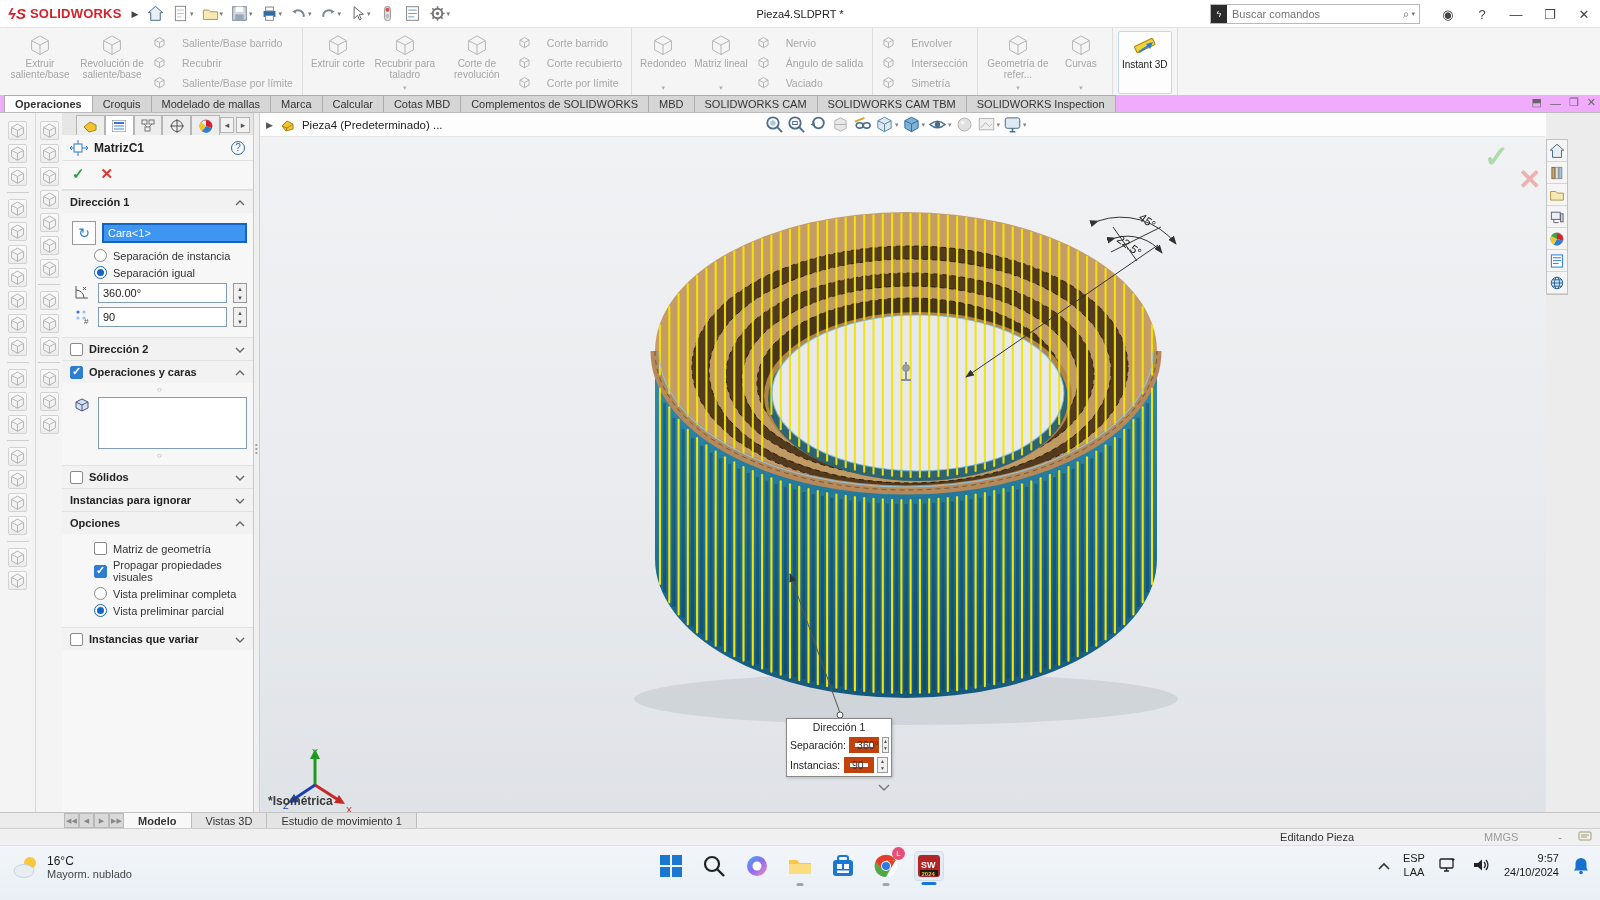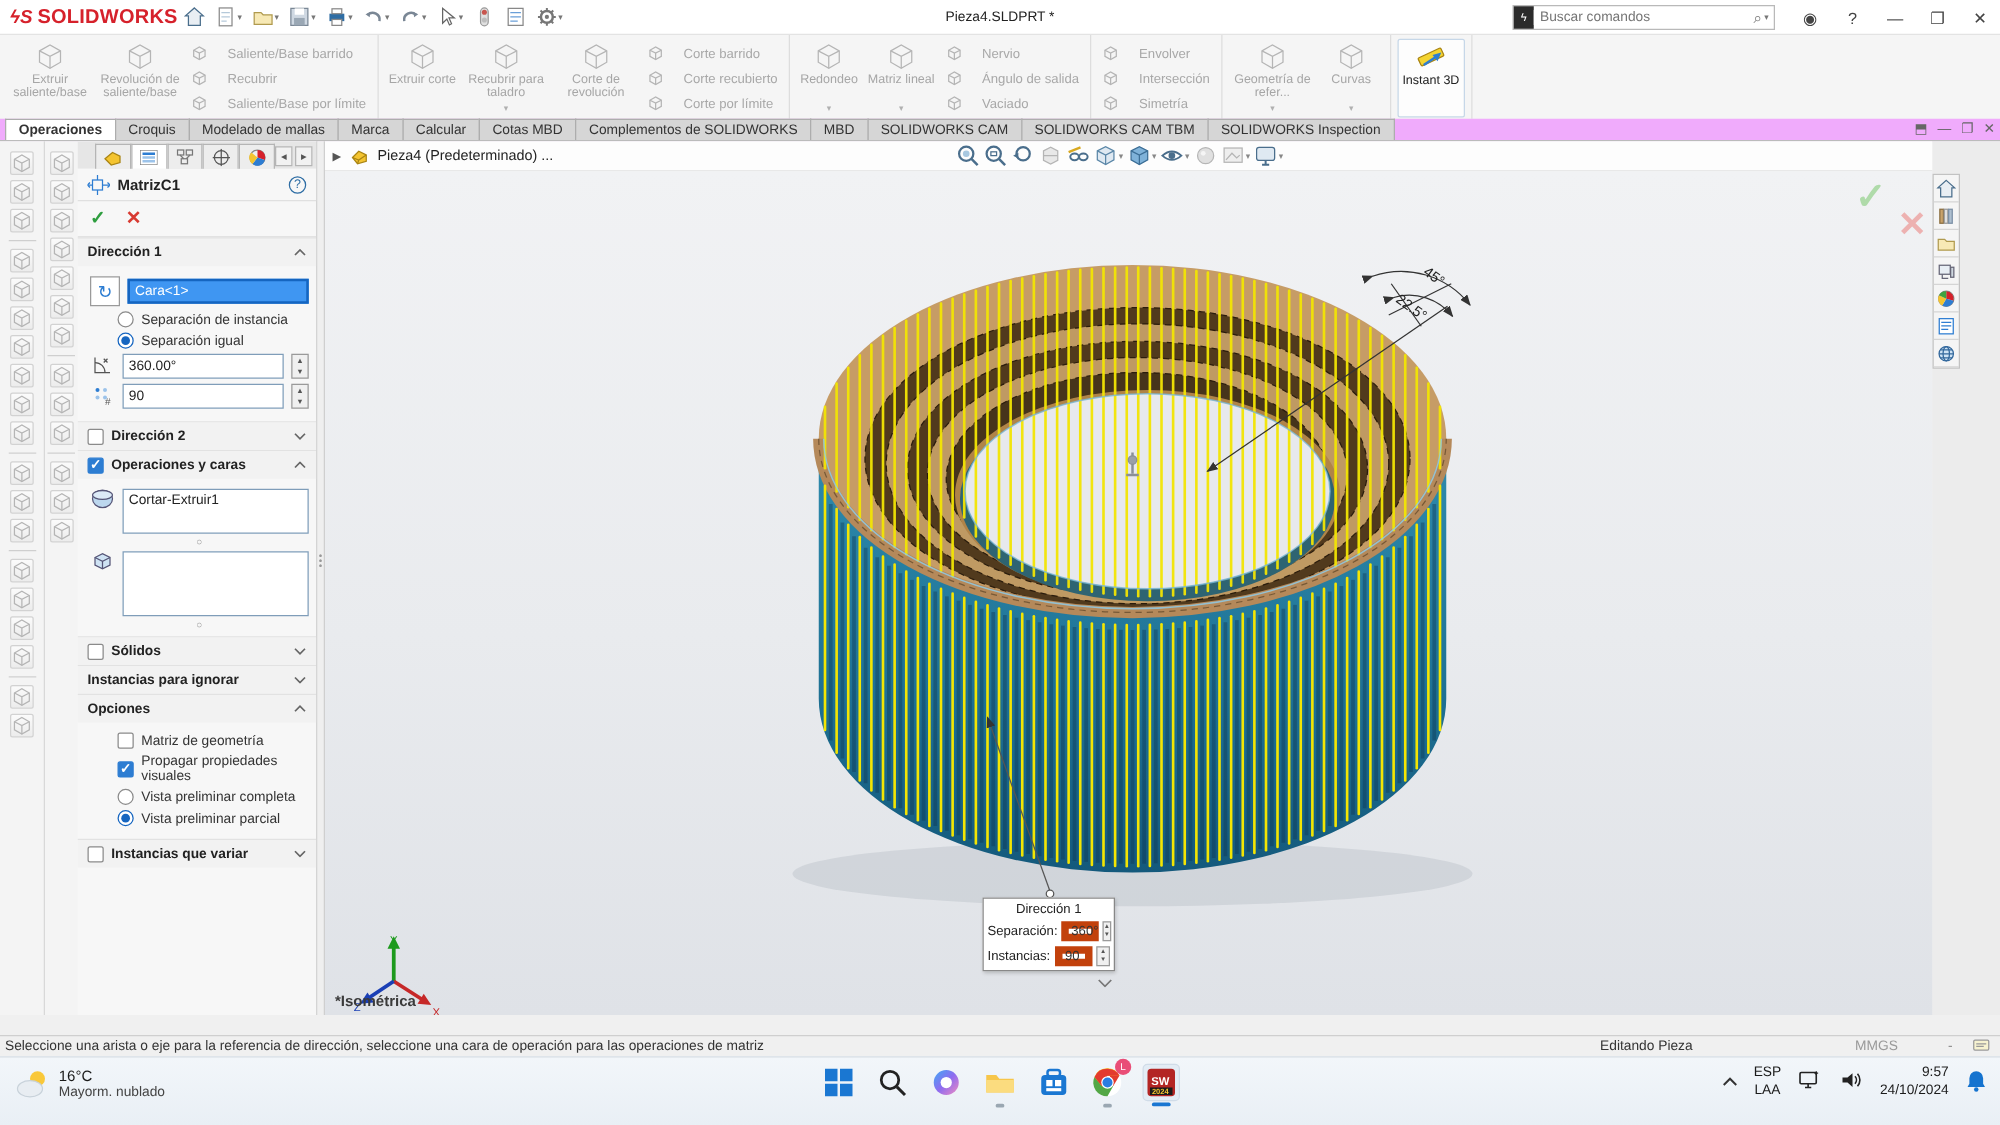--- a/index.html
+++ b/index.html
@@ -3,21 +3,21 @@
 <meta charset="utf-8">
 <style>
   * { box-sizing: border-box; margin: 0; padding: 0; }
   html,body { width:1600px; height:900px; overflow:hidden; font-family:"Liberation Sans",sans-serif; }
   #app { position:absolute; inset:0; width:1600px; height:900px; background:#f0f0f0; font-size:11px; color:#333; }
 
   
   .titlebar { position:absolute; left:0; top:0; width:1600px; height:28px; background:#ffffff; display:flex; align-items:center; border-bottom:1px solid #e3e3e3; }
   .logo { display:flex; align-items:center; gap:4px; padding-left:8px; width:130px; }
   .logo-mark { color:#d6212b; font-weight:bold; font-style:italic; font-size:15px; }
-  .logo-text { color:#d6212b; font-weight:bold; font-size:16px; letter-spacing:.2px; }
+  .logo-text { color:#d6212b; font-weight:bold; font-size:13px; letter-spacing:.2px; }
   .logo-arrow { color:#444; font-size:9px; margin-left:6px; }
   .qat { display:flex; align-items:center; gap:2px; margin-left:14px; }
   .qat-btn { display:flex; align-items:center; gap:1px; padding:2px 3px; border-radius:3px; }
   .qat-btn svg { display:block; }
   .qat-dd { font-size:7px; color:#777; }
   .doc-title { position:absolute; left:0; right:0; text-align:center; font-size:11px; color:#222; pointer-events:none; }
   .search-box { position:absolute; right:180px; top:4px; width:210px; height:20px; background:#fff; border:1px solid #b9b9b9; display:flex; align-items:center; }
   .search-tag { width:16px; height:18px; background:#2b2b2b; color:#fff; font-size:9px; display:flex; align-items:center; justify-content:center; }
   .search-input { flex:1; border:none; outline:none; font-size:11px; padding:0 5px; color:#555; font-family:"Liberation Sans",sans-serif; }
   .search-glass { color:#777; font-size:12px; padding-right:2px; }
@@ -714,29 +714,20 @@
 
       <div class="psec">
         <div class="psec-h">
           <span class="cb on"></span>
           <span>Operaciones y caras</span>
           <span class="chev"><svg width="10" height="6">
                 <polyline points="1,5 5,1 9,5" fill="none" stroke="#666" stroke-width="1.4"></polyline>
               </svg></span>
         </div>
         <div class="pbody">
-          <div class="prow" style="align-items:flex-start;">
-            <span class="fic"><svg width="18" height="16">
-                  <ellipse cx="9" cy="8" rx="8" ry="7" fill="#bcd7ee" stroke="#557"></ellipse>
-                  <ellipse cx="9" cy="5" rx="8" ry="3.5" fill="#dceaf7" stroke="#557"></ellipse>
-                </svg></span>
-            <div class="listbox">
-                <div>Cortar-Extruir1</div>
-              </div>
-          </div>
           <div class="dotHandle">○</div>
           <div class="prow" style="align-items:flex-start;">
             <span class="fic"><svg width="18" height="16">
                   <path d="M3 5 L9 2 L15 5 L15 11 L9 14 L3 11 Z" fill="#cfe3f4" stroke="#557"></path>
                   <path d="M3 5 L9 8 L15 5 M9 8 L9 14" fill="none" stroke="#557"></path>
                 </svg></span>
             <div class="listbox empty"></div>
           </div>
           <div class="dotHandle">○</div>
         </div>
@@ -1187,23 +1178,35 @@
             <svg width="16" height="16" viewBox="0 0 16 16">
               <circle cx="8" cy="8" r="5.76" fill="#cfe3f4" stroke="#33689c"></circle>
               <ellipse cx="8" cy="8" rx="2.56" ry="5.76" fill="none" stroke="#33689c"></ellipse>
               <path d="M2.24 8 H13.76 M3.2 4.8 H12.8 M3.2 11.2 H12.8" stroke="#33689c"></path>
             </svg>
           </div>
         </div>
     </div>
   </div>
 
+  <div class="mtabs">
+    <div class="mnav">
+      <span>◀◀</span>
+        <span>◀</span>
+        <span>▶</span>
+        <span>▶▶</span>
+    </div>
+    <div id="mtabs-items" style="display:flex;">
+        <div class="mtab active">Modelo</div>
+        <div class="mtab">Vistas 3D</div>
+        <div class="mtab">Estudio de movimiento 1</div>
+      </div>
+  </div>
 
   <div class="statusbar">
-    <span class="sb-msg">Seleccione una arista o eje para la referencia de dirección, seleccione una cara de operación para las operaciones de matriz</span>
     <span class="sb-right">
       <span class="sb-mode">Editando Pieza</span>
       <span class="sb-units">MMGS</span>
       <span class="sb-dash">-</span>
       <span style="margin-right:8px;"><svg width="14" height="12">
             <rect x="1" y="2" width="12" height="8" rx="1" fill="#f7f3d0" stroke="#999"></rect>
             <path d="M3 5 H11 M3 7 H9" stroke="#999"></path>
           </svg></span>
     </span>
   </div>

